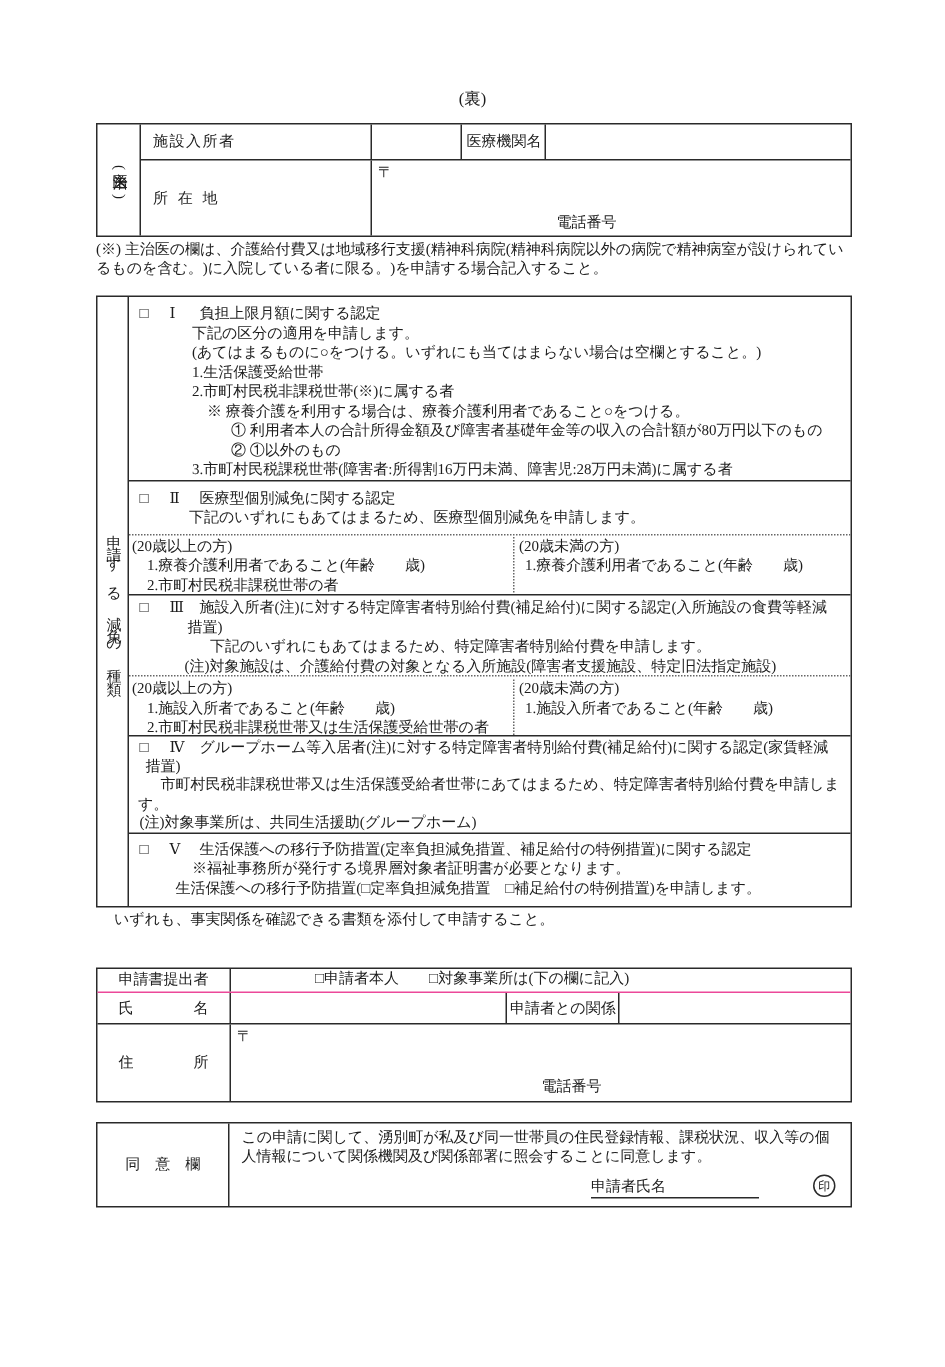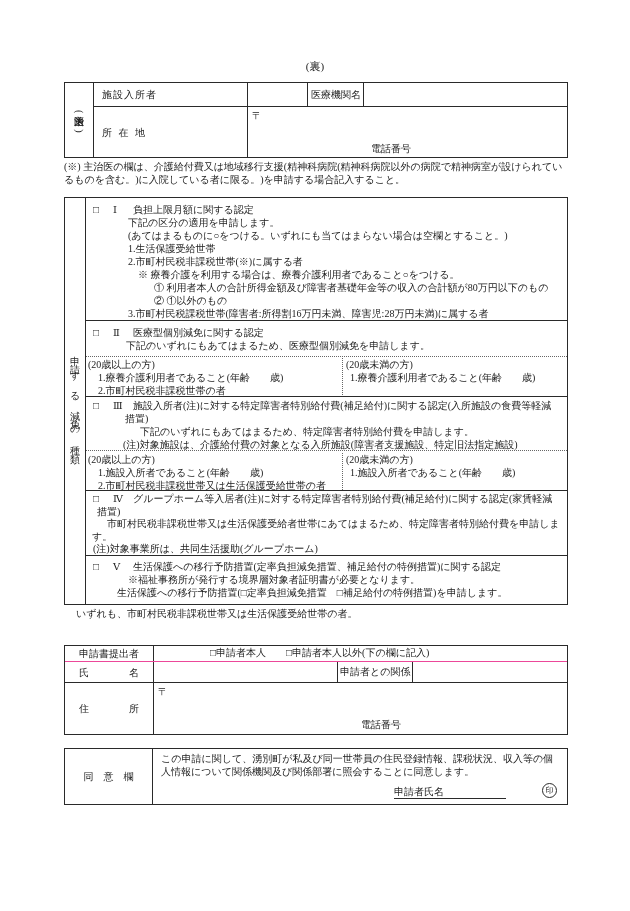--- a/index.html
+++ b/index.html
@@ -68,21 +68,21 @@
   
   .sub-table{top:645px;left:64px;width:504px;height:90px;border:1px solid #2a2a2a;display:flex;flex-direction:column;box-sizing:border-box;}
   .st-row{display:flex;box-sizing:border-box;}
   .st-r1{height:16px;border-bottom:1px solid #ec4899;gap:46px;}
   .st-r2{height:21px;border-bottom:1px solid #2a2a2a;}
   .st-r3{flex:1;}
   .st-lbl{width:89px;border-right:1px solid #2a2a2a;display:flex;align-items:center;justify-content:center;box-sizing:border-box;}
   .st-opts{flex:1;display:flex;align-items:flex-start;padding-left:10px;}
   .st-opts .opt2{margin-left:20px;}
   .st-nameblank{width:184px;border-right:1px solid #2a2a2a;box-sizing:border-box;}
-  .st-rel{width:75px;border-right:1px solid #2a2a2a;display:flex;align-items:center;padding-left:2px;box-sizing:border-box;font-family:Liberation Mono, monospace;}
+  .st-rel{width:75px;border-right:1px solid #2a2a2a;display:flex;align-items:center;padding-left:2px;box-sizing:border-box;}
   .st-relblank{flex:1;}
   .st-addr{flex:1;position:relative;}
   .phone-sub{position:absolute;bottom:3px;left:207px;}
   
   .consent-table{top:748px;left:64px;width:504px;height:57px;border:1px solid #2a2a2a;display:flex;box-sizing:border-box;}
   .ct-lbl{width:88px;border-right:1px solid #2a2a2a;display:flex;align-items:center;justify-content:center;box-sizing:border-box;}
   .ct-body{flex:1;position:relative;padding:3px 6px 0 8px;box-sizing:border-box;}
   .sig{position:absolute;right:10px;bottom:5px;display:flex;align-items:flex-end;}
   .sig-ul{display:inline-block;width:112px;border-bottom:1px solid #2a2a2a;white-space:pre;}
   .sig-gap{width:36px;}
@@ -204,28 +204,28 @@
           <span class="num">Ⅴ</span>
           <span class="tt">生活保護への移行予防措置(定率負担減免措置、補足給付の特例措置)に関する認定</span>
         </div>
         <div class="ln p42">※福祉事務所が発行する境界層対象者証明書が必要となります。</div>
         <div class="ln p31">生活保護への移行予防措置(□定率負担減免措置　□補足給付の特例措置)を申請します。</div>
       </section>
 
     </div>
   </div>
 
-  <div class="abs ex-footnote">いずれも、市町村民税非課税世帯又は生活保護受給世帯の者。</div>
+  <div class="abs ex-footnote">いずれも、事実関係を確認できる書類を添付して申請すること。</div>
 
   <div class="abs sub-table">
     <div class="st-row st-r1">
       <div class="st-lbl">申請書提出者</div>
       <div class="st-opts">
         <span class="opt1">□申請者本人</span>
-        <span class="opt2">□申請者本人以外(下の欄に記入)</span>
+        <span class="opt2">□対象事業所は(下の欄に記入)</span>
       </div>
     </div>
     <div class="st-row st-r2">
       <div class="st-lbl">氏　　　　名</div>
       <div class="st-nameblank"></div>
       <div class="st-rel">申請者との関係</div>
       <div class="st-relblank"></div>
     </div>
     <div class="st-row st-r3">
       <div class="st-lbl">住　　　　所</div>

